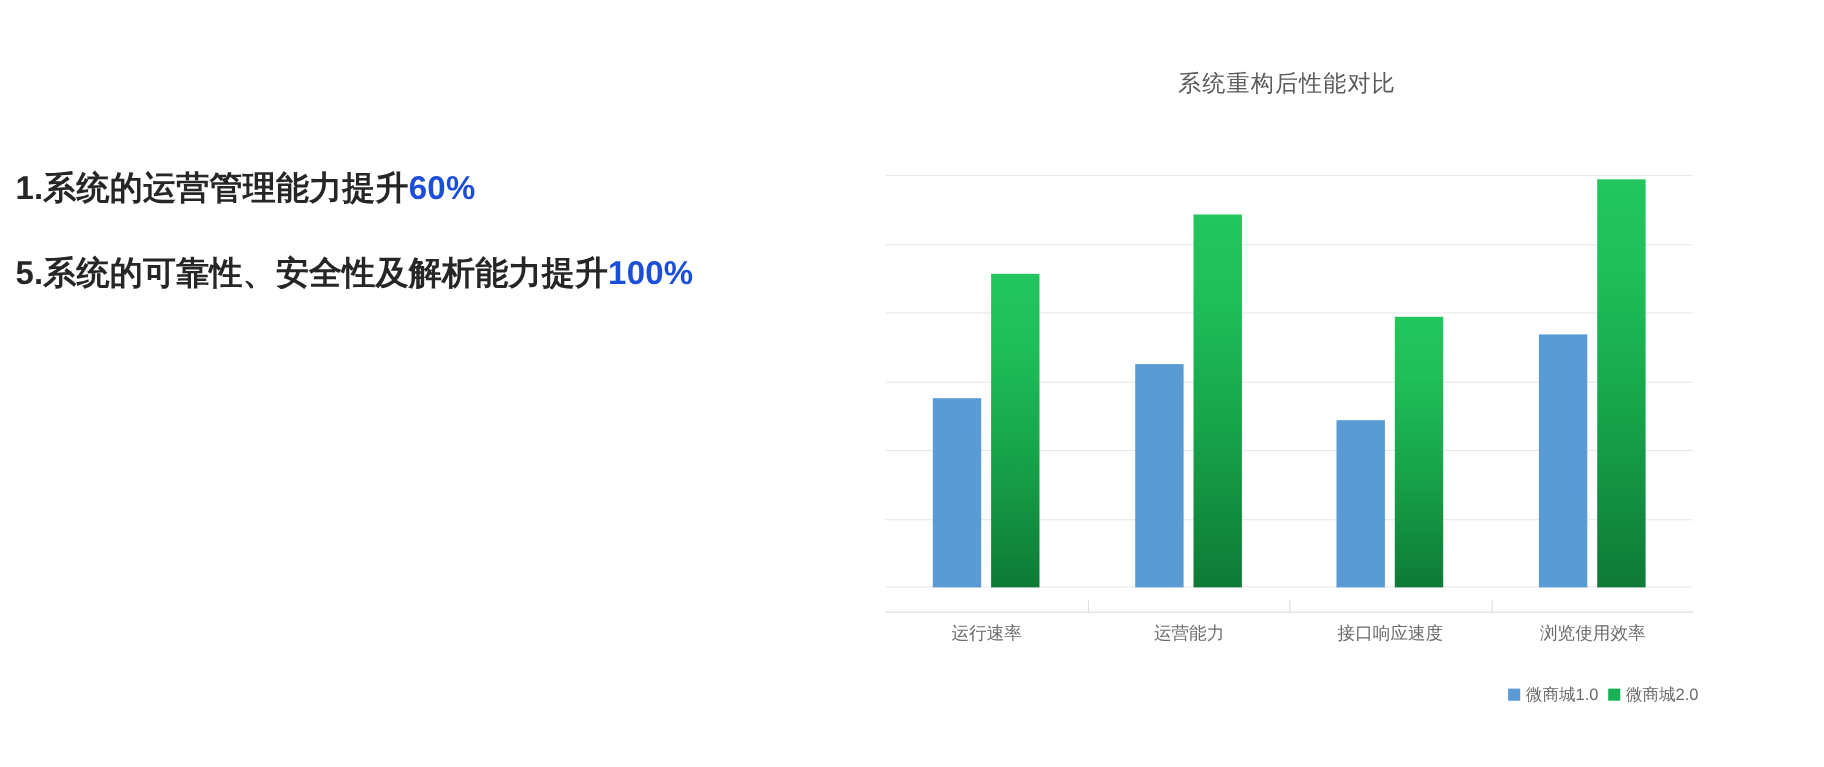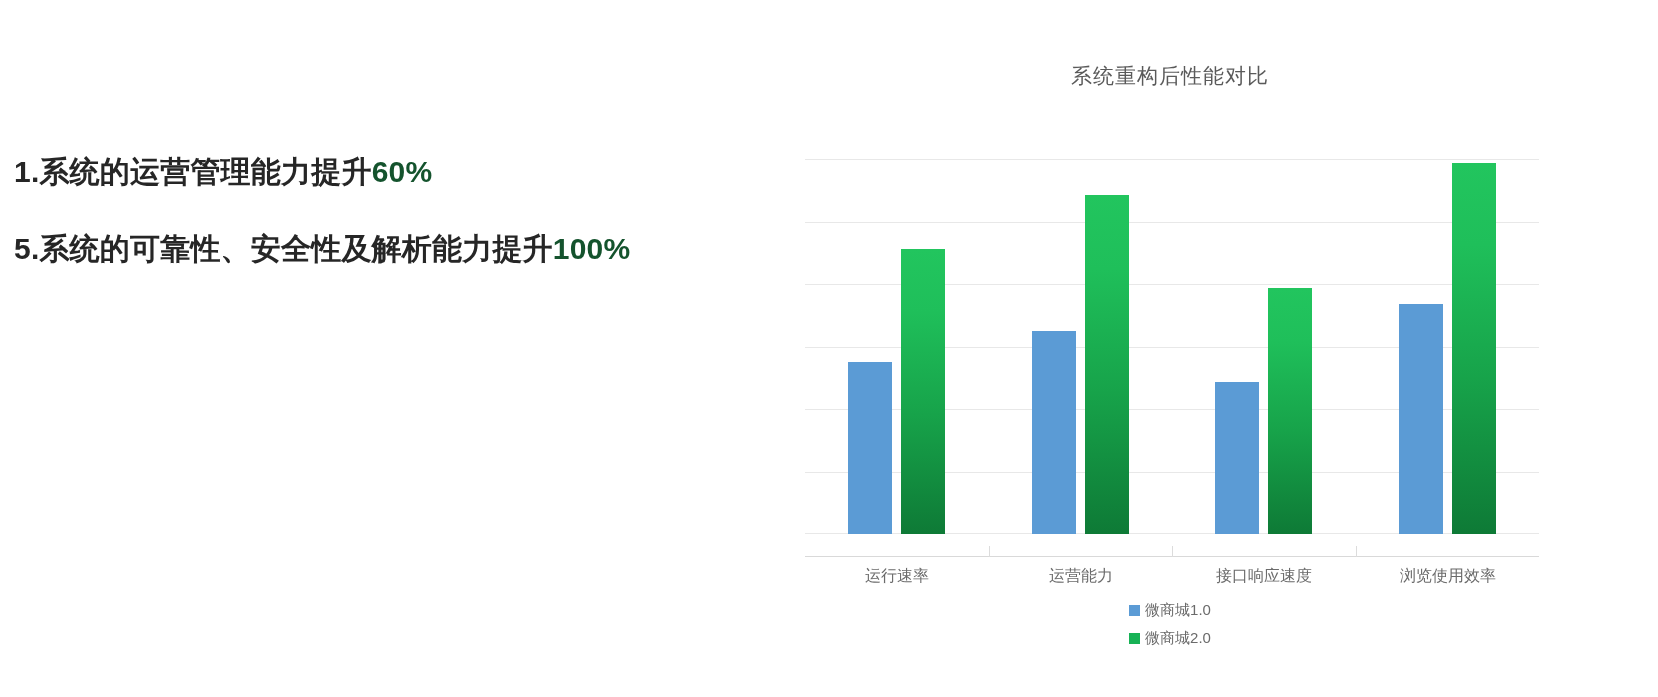--- a/index.html
+++ b/index.html
@@ -27,21 +27,21 @@
     line-height: 1.15;
     color: #262626;
     font-weight: 600;
     letter-spacing: 0.2px;
     white-space: nowrap;
     margin-bottom: 42px;
   }
   .bullet:last-child { margin-bottom: 0; }
   .bullet .num { font-weight: 600; }
   .bullet .pct {
-    color: #14532d;
+    color: #1d4ed8;
     font-weight: 800;
   }
 
   
   #chart {
     position: absolute;
     left: 796px;
     top: 26px;
     width: 748px;
     height: 628px;
@@ -94,27 +94,26 @@
   .catlabel {
     position: absolute;
     text-align: center;
     font-size: 16px;
     color: #6b6b6b;
     white-space: nowrap;
   }
   #legend {
     position: absolute;
     left: 0;
-    top: 575px;
+    top: 596px;
     width: 748px;
     display: flex;
-    justify-content: space-between;
+    justify-content: flex-end;
     align-items: center;
     gap: 9px;
-    flex-direction: column;
   }
   .legend-item {
     display: flex;
     align-items: center;
     gap: 5px;
     font-size: 15px;
     color: #6b6b6b;
     white-space: nowrap;
   }
   .swatch { width: 11px; height: 11px; display: inline-block; }

